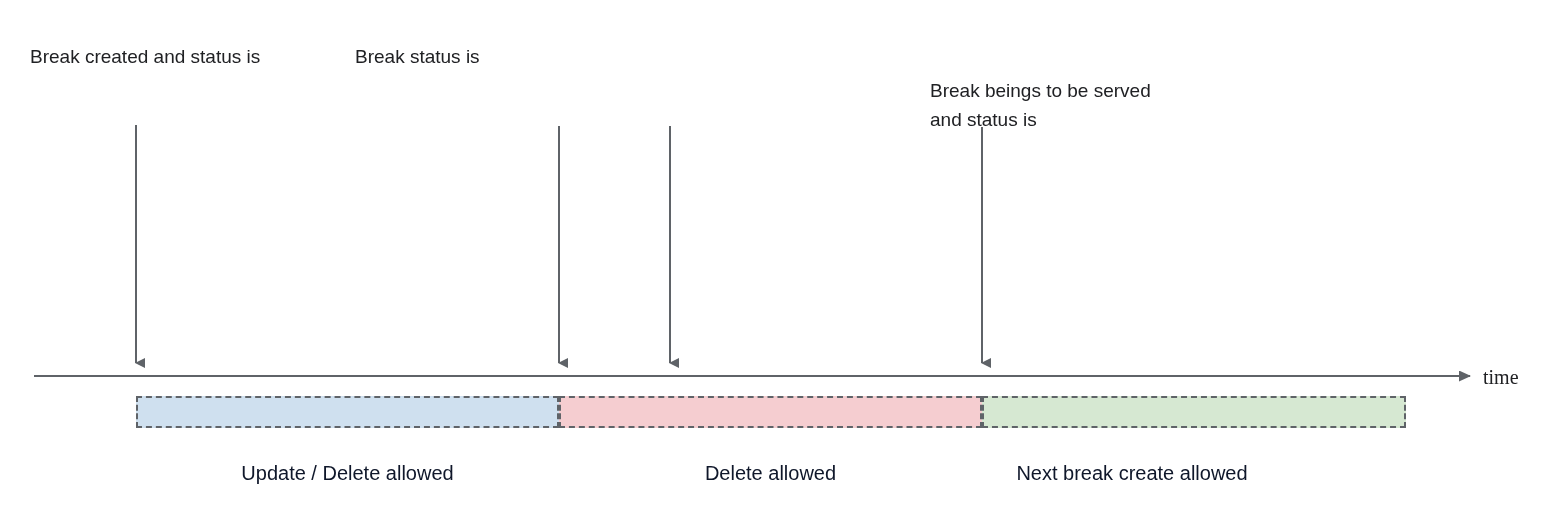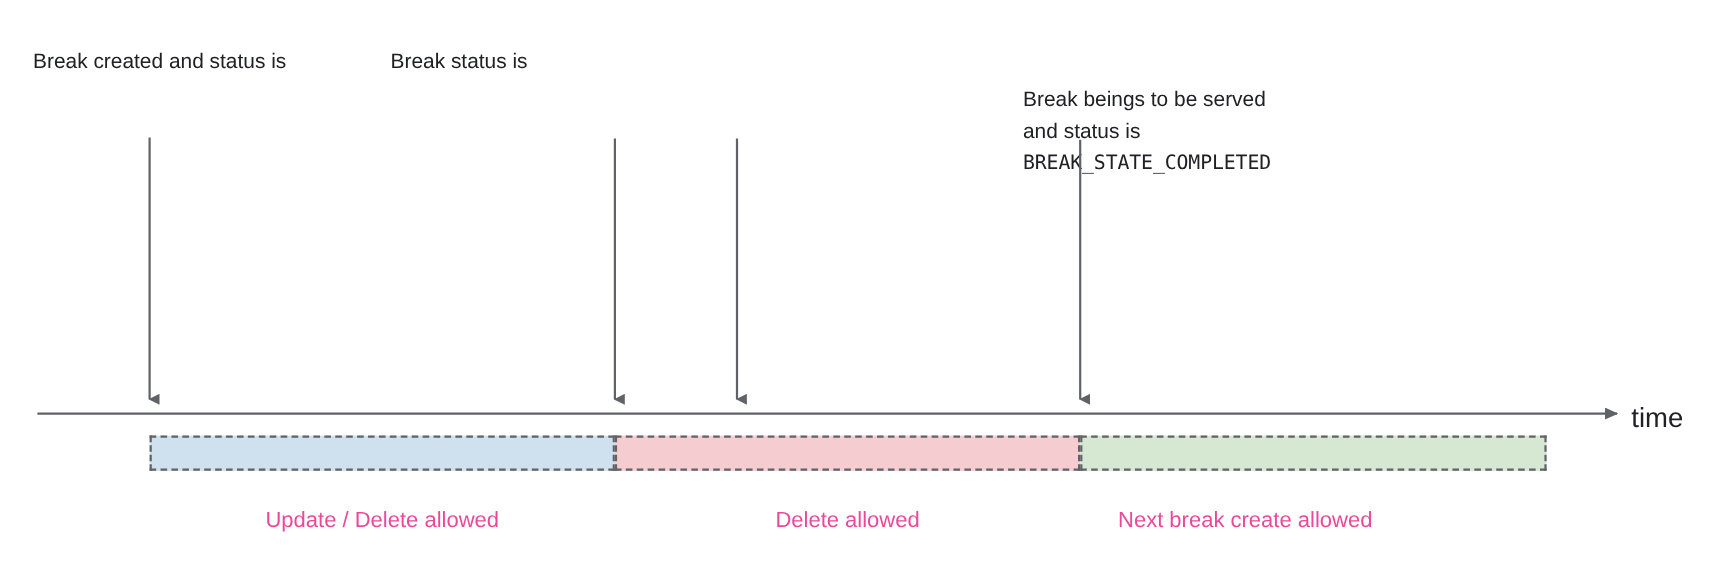--- a/index.html
+++ b/index.html
@@ -47,55 +47,55 @@
     position: absolute;
     left: 0;
     top: 0;
     width: 1558px;
     height: 520px;
   }
 
   
   .axis-label {
     position: absolute;
-    font-family: Liberation Sans, sans-serif;
-    font-size: 25px;
+    font-family: Liberation Serif, serif;
+    font-size: 20px;
     color: #202124;
   }
 
   
   .segment {
     position: absolute;
     top: 396px;
     height: 32px;
     box-sizing: border-box;
     border: 2px dashed #5f6368;
   }
 
   
   .caption {
     position: absolute;
     font-family: "Liberation Sans", sans-serif;
     font-size: 20px;
-    color: #ec4899;
+    color: #0f172a;
     text-align: center;
     white-space: nowrap;
     transform: translateX(-50%);
   }
 </style>
 </head>
 <body>
 
 <div id="canvas">
 
   <div id="annotations">
       <div class="annotation" style="left: 30px; top: 42px;"><span class="line prose">Break created and status is</span></div>
       <div class="annotation" style="left: 355px; top: 42px;"><span class="line prose">Break status is</span></div>
       <div class="annotation" style="left: 673px; top: 42px;"></div>
-      <div class="annotation" style="left: 930px; top: 34px; margin-top: 42px;"><span class="line prose">Break beings to be served</span><span class="line prose">and status is</span><span class="line code">BREAK_STATE_COMPLETED</span></div>
+      <div class="annotation" style="left: 930px; top: 34px; margin-top: 42px;"><span class="line prose">Break beings to be served</span><span class="line prose">and status is</span></div>
     </div>
 
   <svg id="drawing" viewBox="0 0 1558 520" xmlns="http://www.w3.org/2000/svg">
     <defs>
       <marker id="arrowdown" markerWidth="10" markerHeight="10" refX="5" refY="9" orient="auto" markerUnits="userSpaceOnUse">
         <path d="M0,0 L10,0 L5,10 z" fill="#5f6368"></path>
       </marker>
       <marker id="arrowright" markerWidth="12" markerHeight="11" refX="11" refY="5.5" orient="auto" markerUnits="userSpaceOnUse">
         <path d="M0,0 L12,5.5 L0,11 z" fill="#5f6368"></path>
       </marker>

